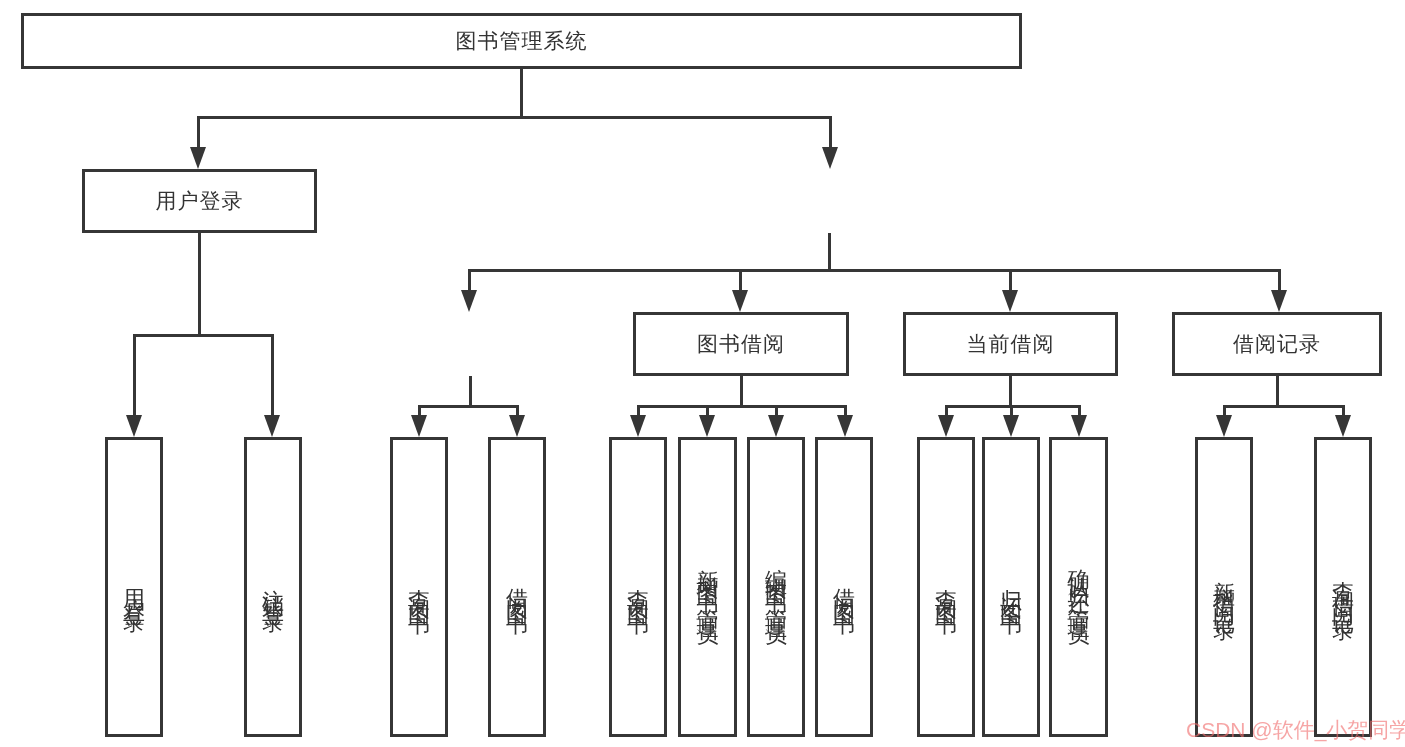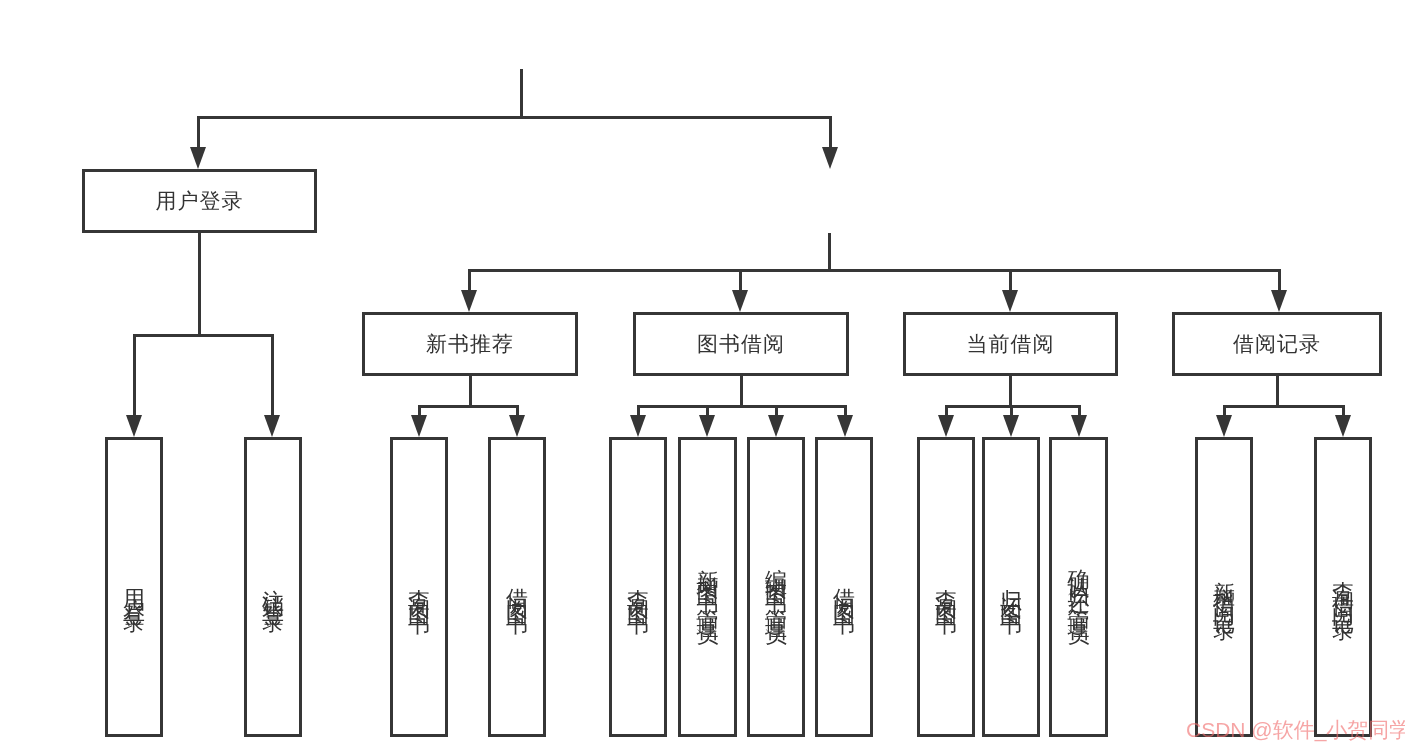--- a/index.html
+++ b/index.html
@@ -52,20 +52,23 @@
     color: rgba(240, 110, 110, 0.62);
     white-space: nowrap;
     z-index: 10;
   }
 </style>
 </head>
 <body>
 
 <div class="canvas">
 
+  <div class="box h" style="left:21px;top:13px;width:1001px;height:56px">
+    <span class="lbl">图书管理系统</span>
+  </div>
 
   <div class="vl" style="left:520px;top:69px;height:49px"></div>
   <div class="hl" style="left:197px;top:116px;width:635px"></div>
   <div class="vl" style="left:197px;top:116px;height:32px"></div>
   <div class="ah" style="left:198px;top:147px"></div>
   <div class="vl" style="left:829px;top:116px;height:32px"></div>
   <div class="ah" style="left:830px;top:147px"></div>
 
   <div class="box h" style="left:82px;top:169px;width:235px;height:64px">
     <span class="lbl">用户登录</span>
@@ -82,23 +85,20 @@
   <div class="hl" style="left:468px;top:269px;width:812px"></div>
   <div class="vl" style="left:468px;top:269px;height:22px"></div>
   <div class="ah" style="left:469px;top:290px"></div>
   <div class="vl" style="left:739px;top:269px;height:22px"></div>
   <div class="ah" style="left:740px;top:290px"></div>
   <div class="vl" style="left:1009px;top:269px;height:22px"></div>
   <div class="ah" style="left:1010px;top:290px"></div>
   <div class="vl" style="left:1278px;top:269px;height:22px"></div>
   <div class="ah" style="left:1279px;top:290px"></div>
 
-  <div class="box h" style="left:362px;top:312px;width:216px;height:64px">
-    <span class="lbl">新书推荐</span>
-  </div>
   <div class="box h" style="left:633px;top:312px;width:216px;height:64px">
     <span class="lbl">图书借阅</span>
   </div>
   <div class="box h" style="left:903px;top:312px;width:215px;height:64px">
     <span class="lbl">当前借阅</span>
   </div>
   <div class="box h" style="left:1172px;top:312px;width:210px;height:64px">
     <span class="lbl">借阅记录</span>
   </div>
 

